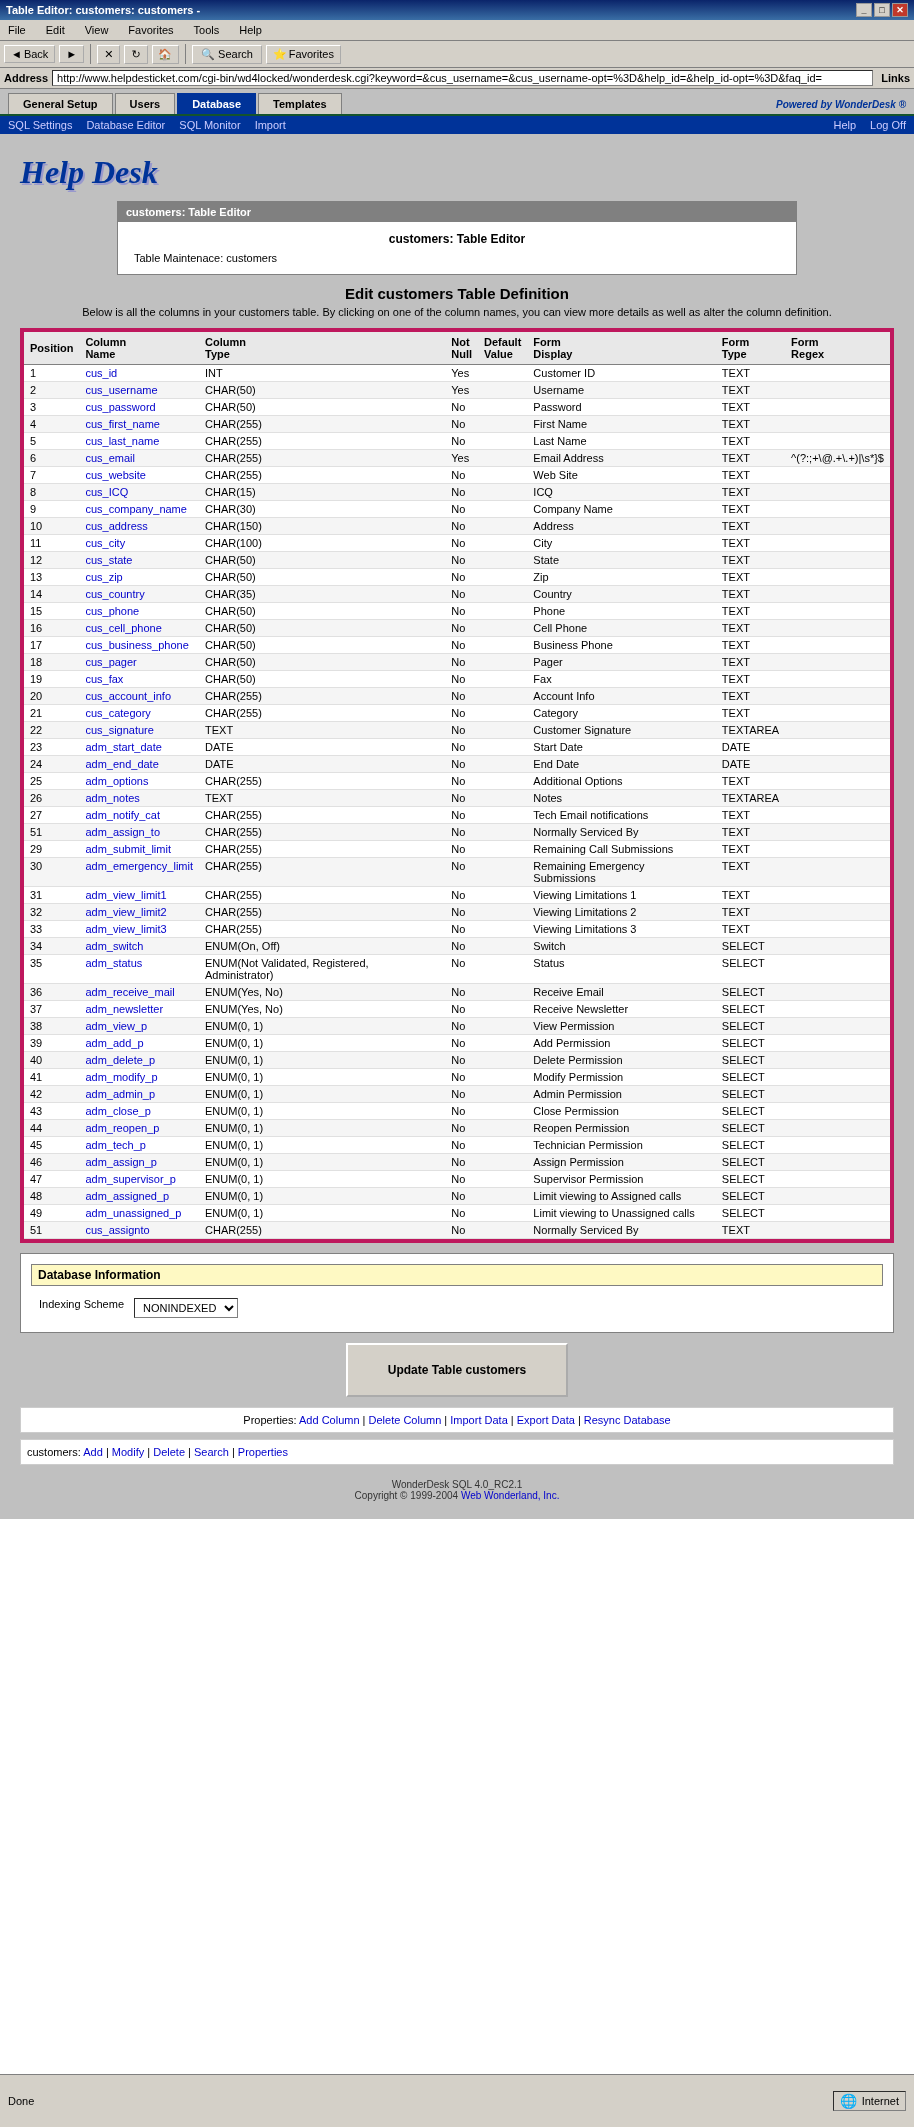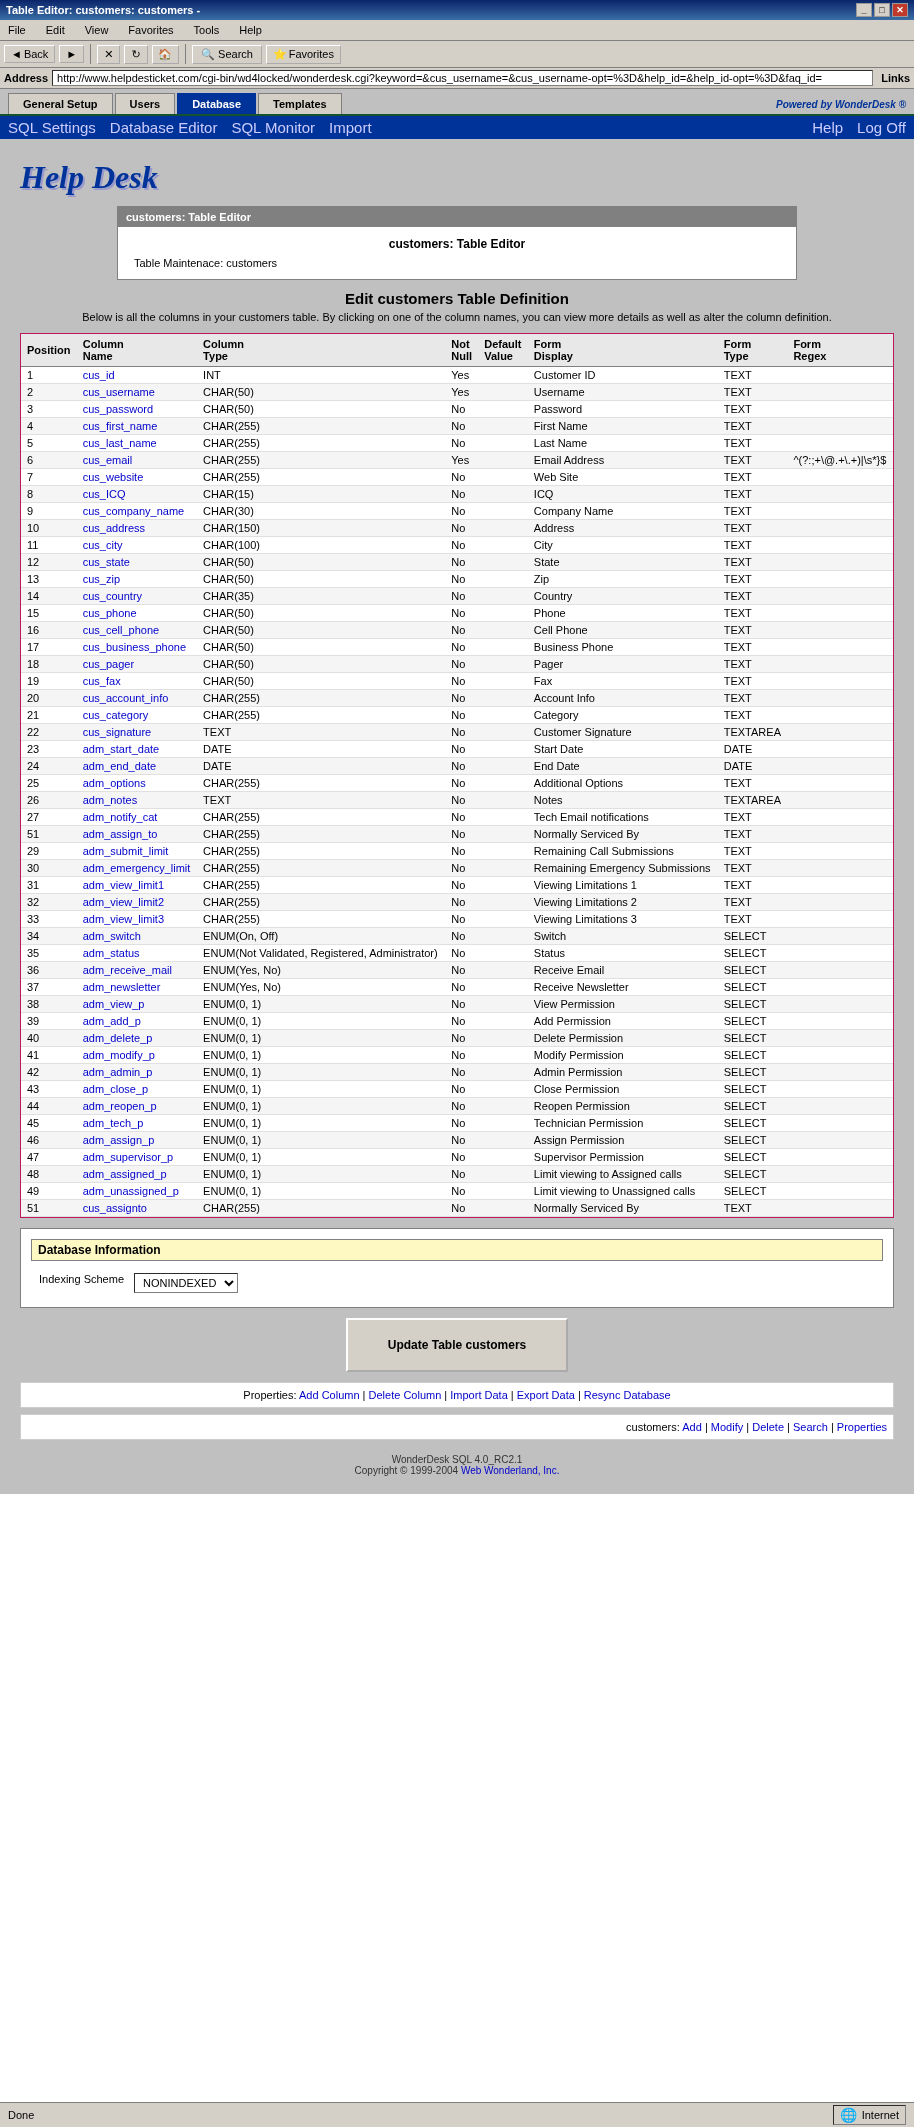--- a/index.html
+++ b/index.html
@@ -111,21 +111,21 @@
     
     .sub-nav {
       background: #003399;
       padding: 3px 8px;
       display: flex;
       gap: 14px;
       align-items: center;
       justify-content: space-between;
     }
     .sub-nav-left { display: flex; gap: 14px; }
-    .sub-nav-link { color: #ccccff; font-size: 15px; text-decoration: none; cursor: pointer; }
+    .sub-nav-link { color: #ccccff; font-size: 11px; text-decoration: none; cursor: pointer; }
     .sub-nav-right { display: flex; gap: 14px; }
 
     
     .main-content {
       background: #c0c0c0;
       padding: 10px;
     }
 
     
     .helpdesk-logo {
@@ -180,21 +180,21 @@
       text-align: center;
       font-size: 11px;
       color: #000;
       margin-bottom: 10px;
       padding: 0 30px;
     }
 
     
     .data-table-wrapper {
       background: white;
-      border: 1px solid #be185d;
+      border: 4px solid #be185d;
       margin: 0 10px;
     }
     .data-table {
       width: 100%;
       border-collapse: collapse;
       font-size: 11px;
     }
     .data-table th {
       background: #e8e8e8;
       border-bottom: 1px solid #808080;
@@ -257,21 +257,21 @@
       text-align: center;
       margin: 6px 10px;
       font-size: 11px;
       padding: 6px;
       background: white;
       border: 1px solid #ccc;
     }
     .properties-row a { color: #0000cc; text-decoration: none; }
 
     .customers-nav {
-      text-align: right;
+      text-align: left;
       margin: 6px 10px;
       font-size: 11px;
       padding: 6px;
       background: white;
       border: 1px solid #ccc;
     }
     .customers-nav a { color: #0000cc; text-decoration: none; }
 
     
     .footer {
@@ -280,21 +280,21 @@
       color: #333;
       padding: 8px;
       background: #c0c0c0;
     }
     .footer a { color: #0000cc; }
 
     
     .status-bar {
       background: #d4d0c8;
       border-top: 1px solid #808080;
-      padding: 2px 8px;
+      padding: 16px 8px;
       display: flex;
       align-items: center;
       justify-content: space-between;
       font-size: 11px;
       position: fixed;
       bottom: 0;
       width: 914px;
     }
     .status-bar-right {
       display: flex;

